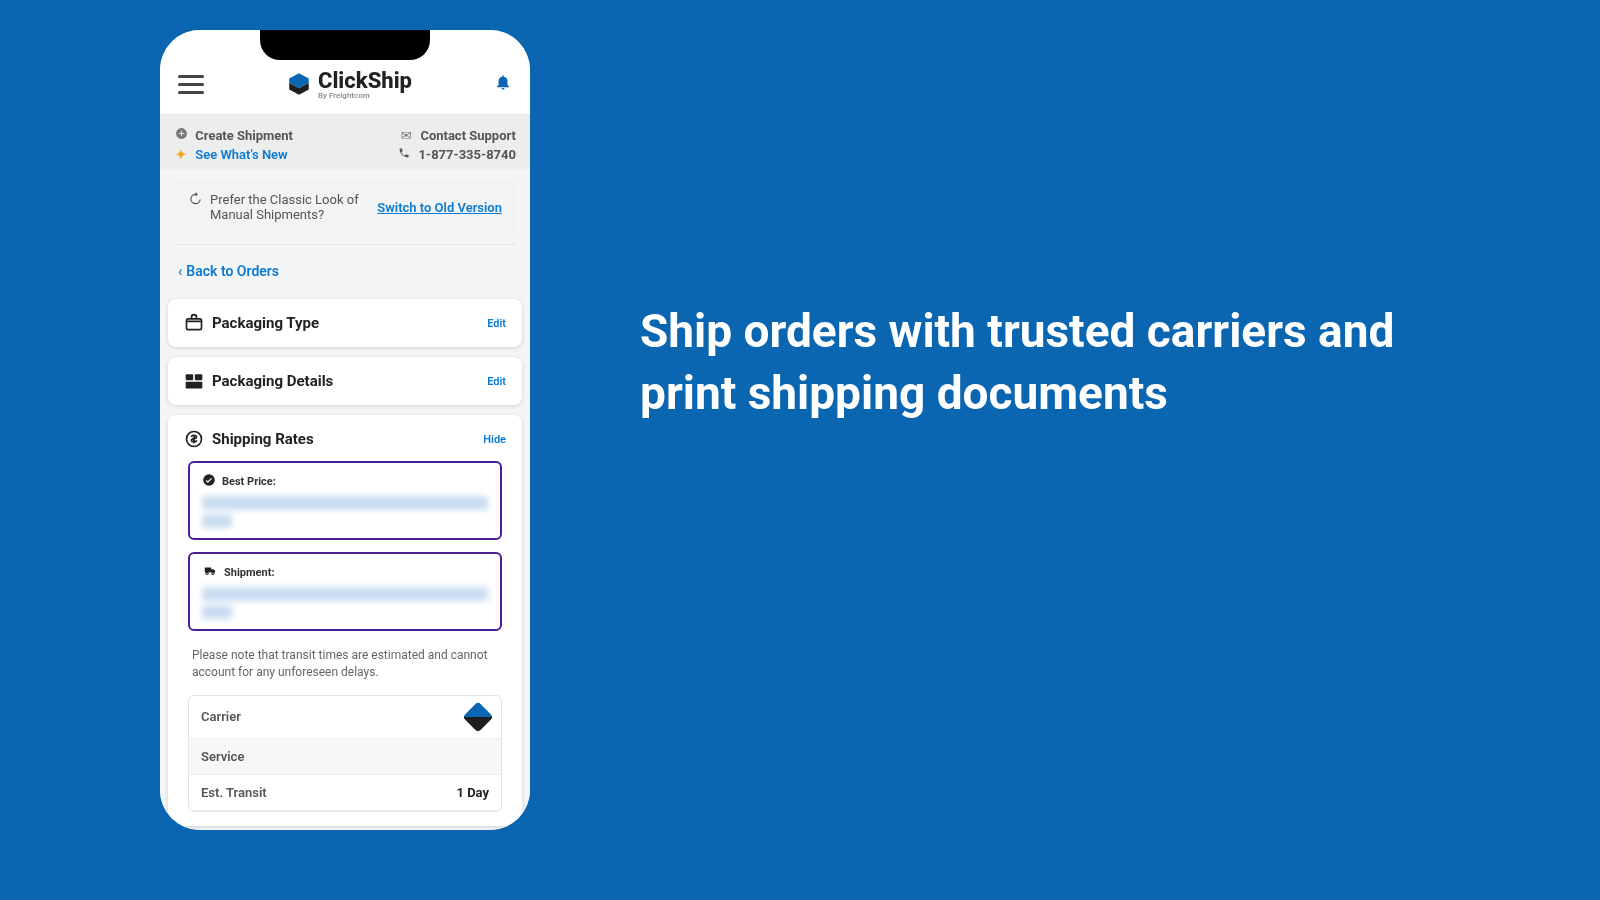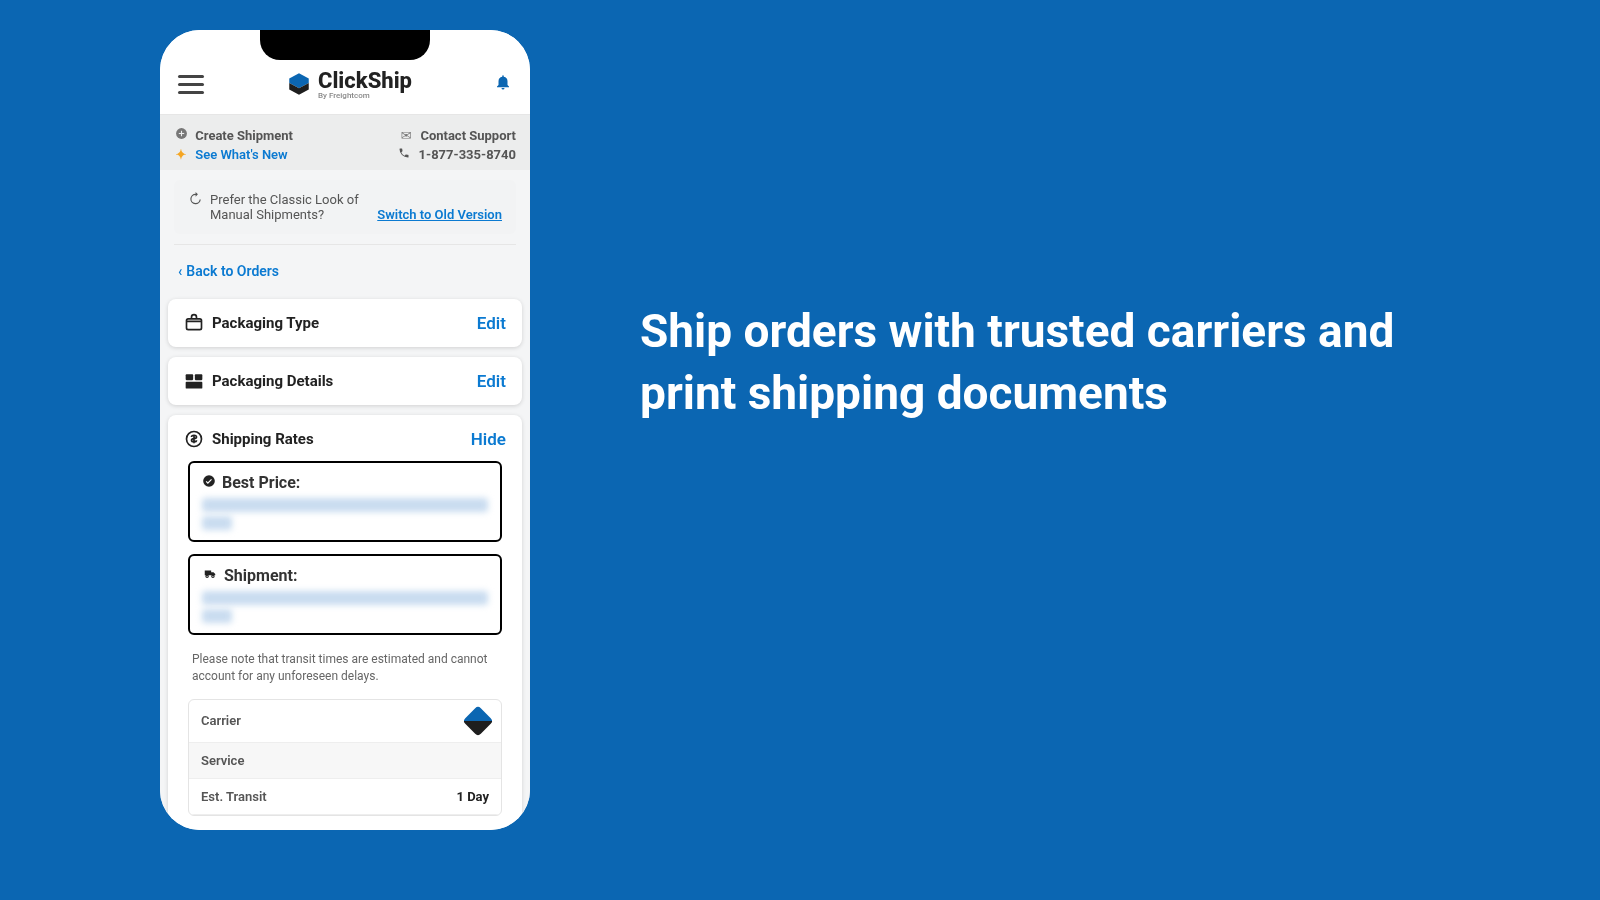--- a/index.html
+++ b/index.html
@@ -65,21 +65,21 @@
   .toolbar-row { display:flex; justify-content:space-between; align-items:center; padding:2px 0;gap:12px;}
   .toolbar .link-blue { color:#0b7ad1; font-weight:600;}
   .toolbar .icon{ display:inline-block; width:14px; text-align:center; margin-right:4px; color:#777;}
   .toolbar a {text-decoration:none;}
 
   .classic-box{
     margin:10px 14px;
     background:#f2f3f4;
     border-radius:6px;
     padding:12px 14px;
-    display:flex; justify-content:space-between; align-items:flex-end;
+    display:flex; justify-content:space-between; align-items:center;
     font-size:13px;
   }
   .classic-box .txt{ color:#555; display:flex; gap:8px; align-items:flex-start; max-width:180px;}
   .classic-box .switch{ color:#0b7ad1; text-decoration:underline; font-weight:600; font-size:13px;}
 
   .divider{ height:1px; background:#e6e6e6; margin:4px 14px;}
 
   .back-link{
     display:flex; align-items:center; gap:4px;
     color:#0b7ad1; font-size:14px; font-weight:600;
@@ -91,28 +91,28 @@
   .card{
     background:#fff;
     margin:10px 8px;
     border-radius:8px;
     box-shadow: 0 1px 4px rgba(0,0,0,.15);
     padding:14px 16px;
   }
   .card-header{ display:flex; align-items:center; justify-content:space-between;}
   .card-title{ display:flex; align-items:center; gap:8px; font-weight:700; font-size:15px; color:#222;}
   .card-title .ic{ width:20px; height:20px; display:inline-flex; align-items:center; justify-content:center;}
-  .card-action{ color:#0b7ad1; font-weight:600; font-size:17px; cursor:pointer;}
+  .card-action{ color:#0b7ad1; font-weight:600; font-size:11px; cursor:pointer;}
 
   .rate-box{
-    border:2px solid #000000;
+    border:2px solid #4c1d95;
     border-radius:6px;
     padding:10px 12px;
     margin:12px 4px;
-    font-size:16px;
+    font-size:11px;
   }
   .rate-box .lbl{ font-weight:700; color:#333; display:flex; align-items:center; gap:6px;}
   .rate-box .blur-line{
     margin-top:6px;
     height:14px;
     background: #c9dcf0;
     filter: blur(3px);
     border-radius:3px;
   }
   .rate-box .blur-line.short{ width:30px; margin-top:4px;}

